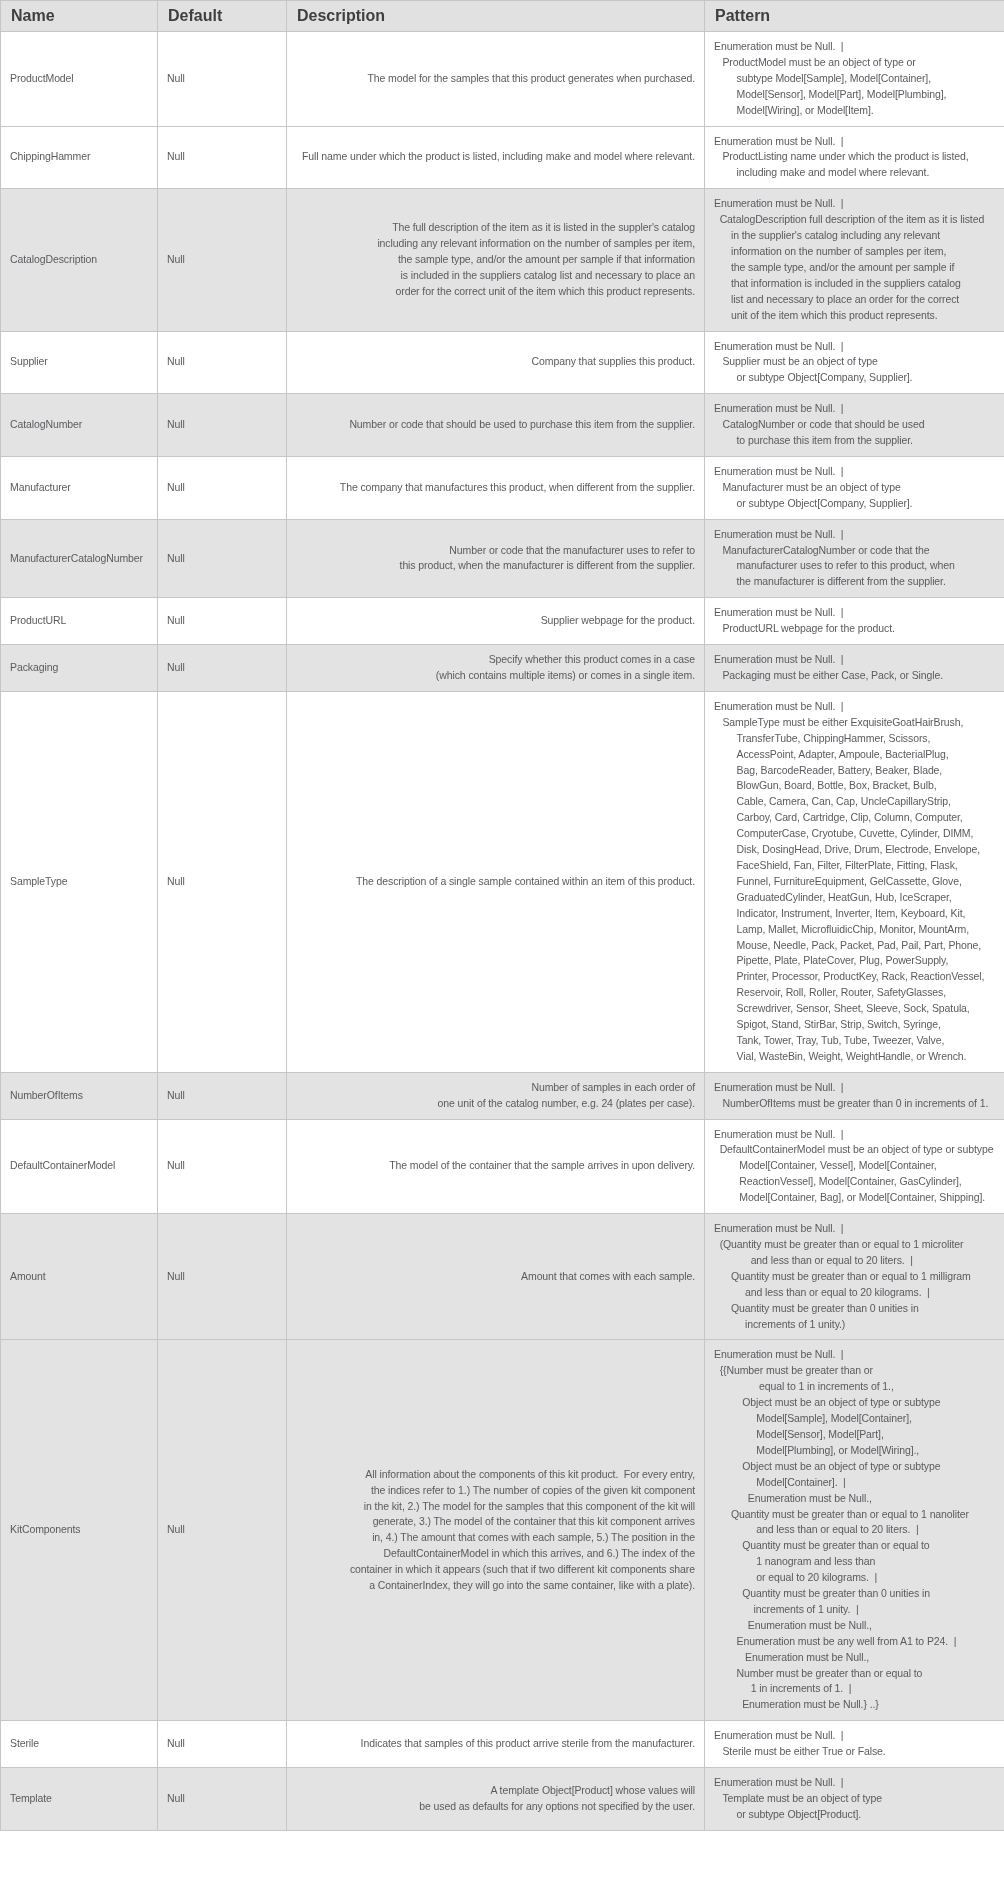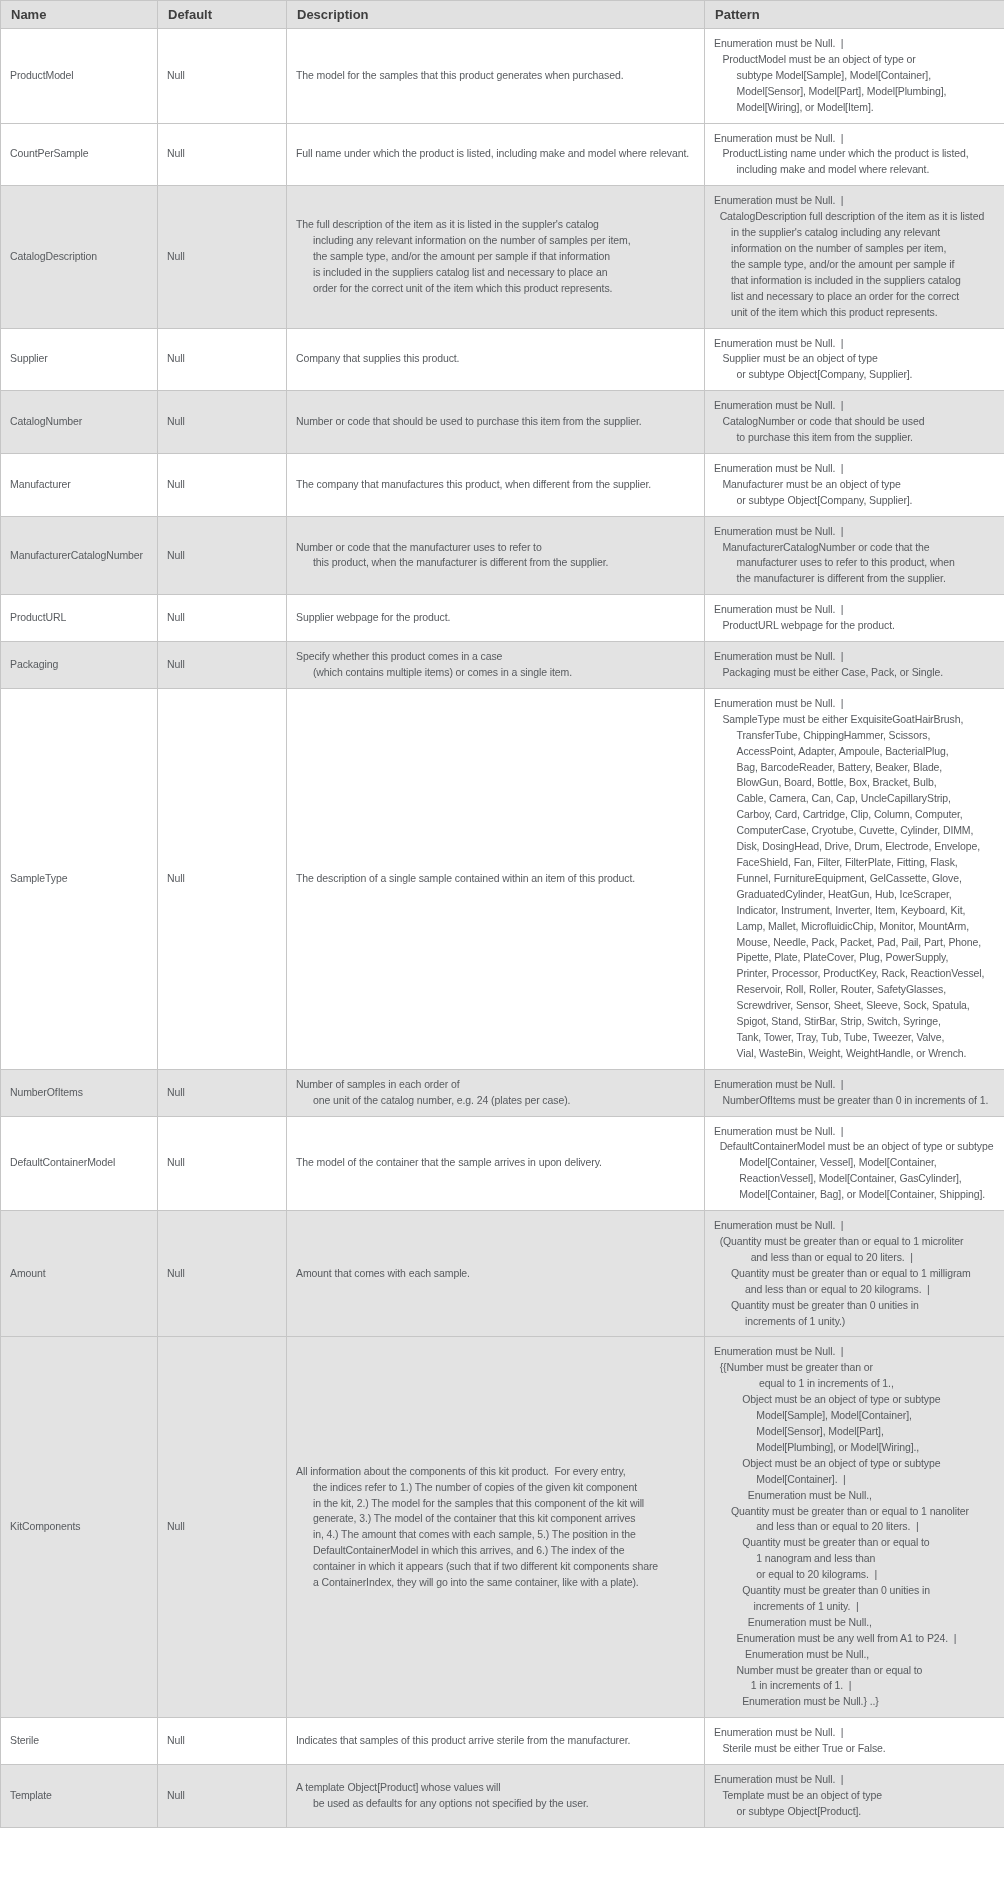--- a/index.html
+++ b/index.html
@@ -12,39 +12,39 @@
   }
   table.options-table th,
   table.options-table td{
     border:1px solid #c6c6c6;
     overflow:hidden;
   }
   thead th{
     background:#e1e1e1;
     color:#3f3f3f;
     font-weight:bold;
-    font-size:13px;
+    font-size:16px;
     text-align:left;
     padding:6px 10px;
     border-bottom:1px solid #ababab;
   }
   tbody td{
     font-size:10.5px;
     letter-spacing:-0.1px;
     color:#585b5f;
     line-height:15.9px;
     padding:7px 9px;
     vertical-align:middle;
     white-space:pre-wrap;
     background:#ffffff;
   }
   tbody tr.shaded td{background:#e3e3e3;}
   .col-name{width:157px;margin-top:40px;}
   .col-default{width:129px;}
-  .col-description{width:418px;}
+  .col-description{width:418px;text-align:right;}
   .col-pattern{width:316px;}
 </style>
 </head>
 <body>
 
 <div class="page">
   <table class="options-table">
     <colgroup>
       <col class="col-name">
       <col class="col-default">
@@ -64,21 +64,21 @@
           <td class="col-name">ProductModel</td>
           <td class="col-default">Null</td>
           <td class="col-description">The model for the samples that this product generates when purchased.</td>
           <td class="col-pattern">Enumeration must be Null.  |
    ProductModel must be an object of type or
         subtype Model[Sample], Model[Container],
         Model[Sensor], Model[Part], Model[Plumbing],
         Model[Wiring], or Model[Item].</td>
         </tr>
         <tr>
-          <td class="col-name">CountPerSample</td>
+          <td class="col-name">ChippingHammer</td>
           <td class="col-default">Null</td>
           <td class="col-description">Full name under which the product is listed, including make and model where relevant.</td>
           <td class="col-pattern">Enumeration must be Null.  |
    ProductListing name under which the product is listed,
         including make and model where relevant.</td>
         </tr>
         <tr class="shaded">
           <td class="col-name">CatalogDescription</td>
           <td class="col-default">Null</td>
           <td class="col-description">The full description of the item as it is listed in the suppler's catalog

